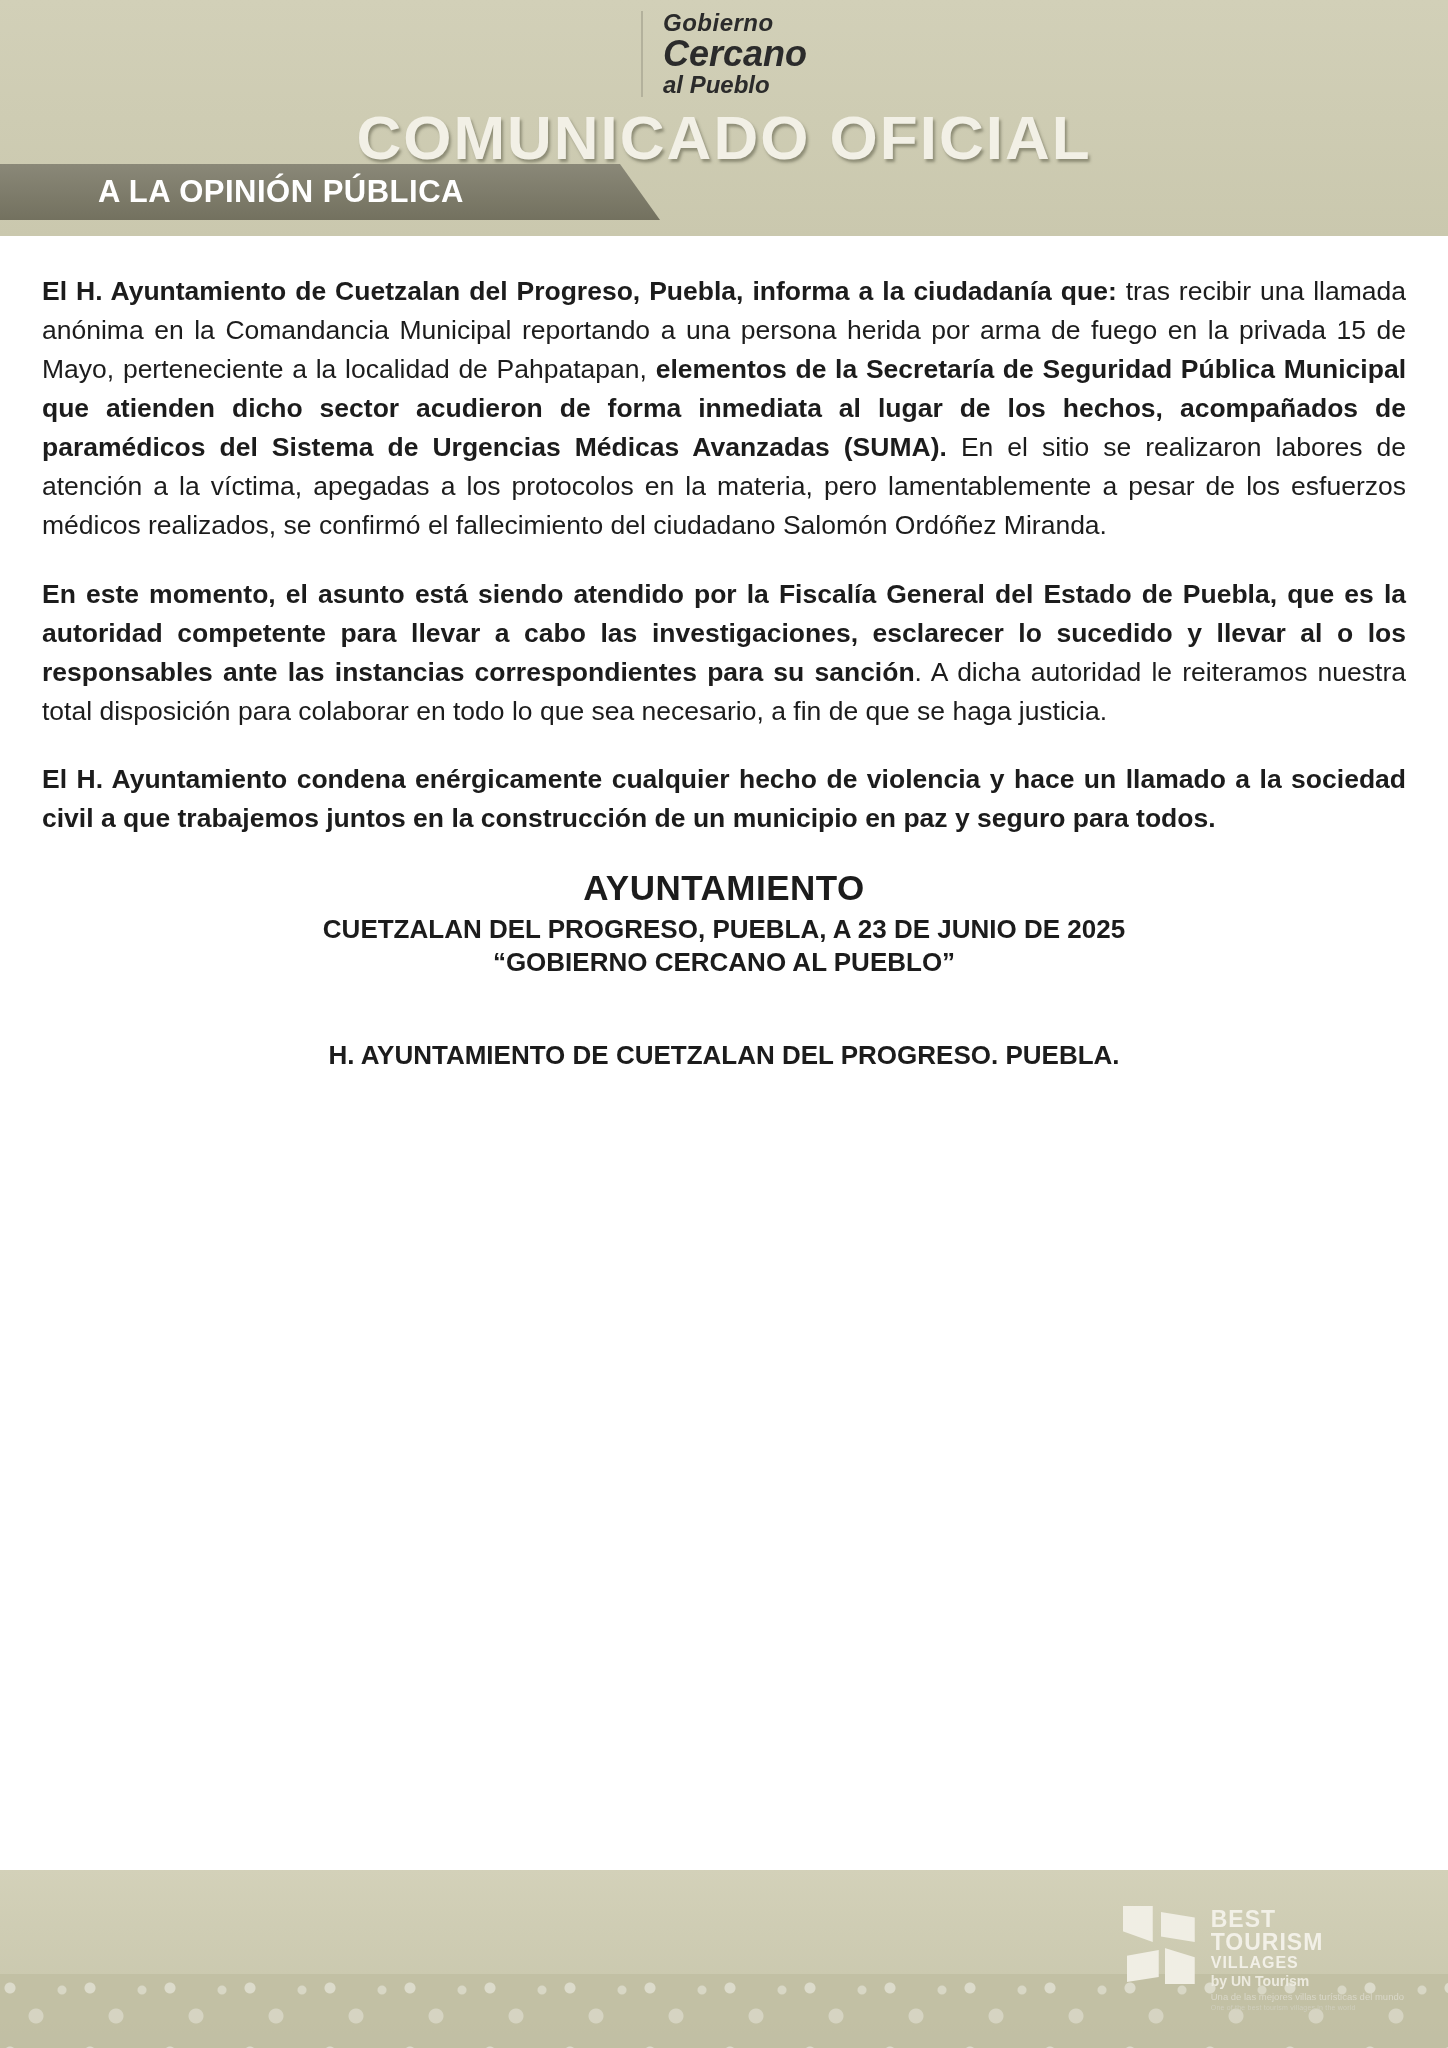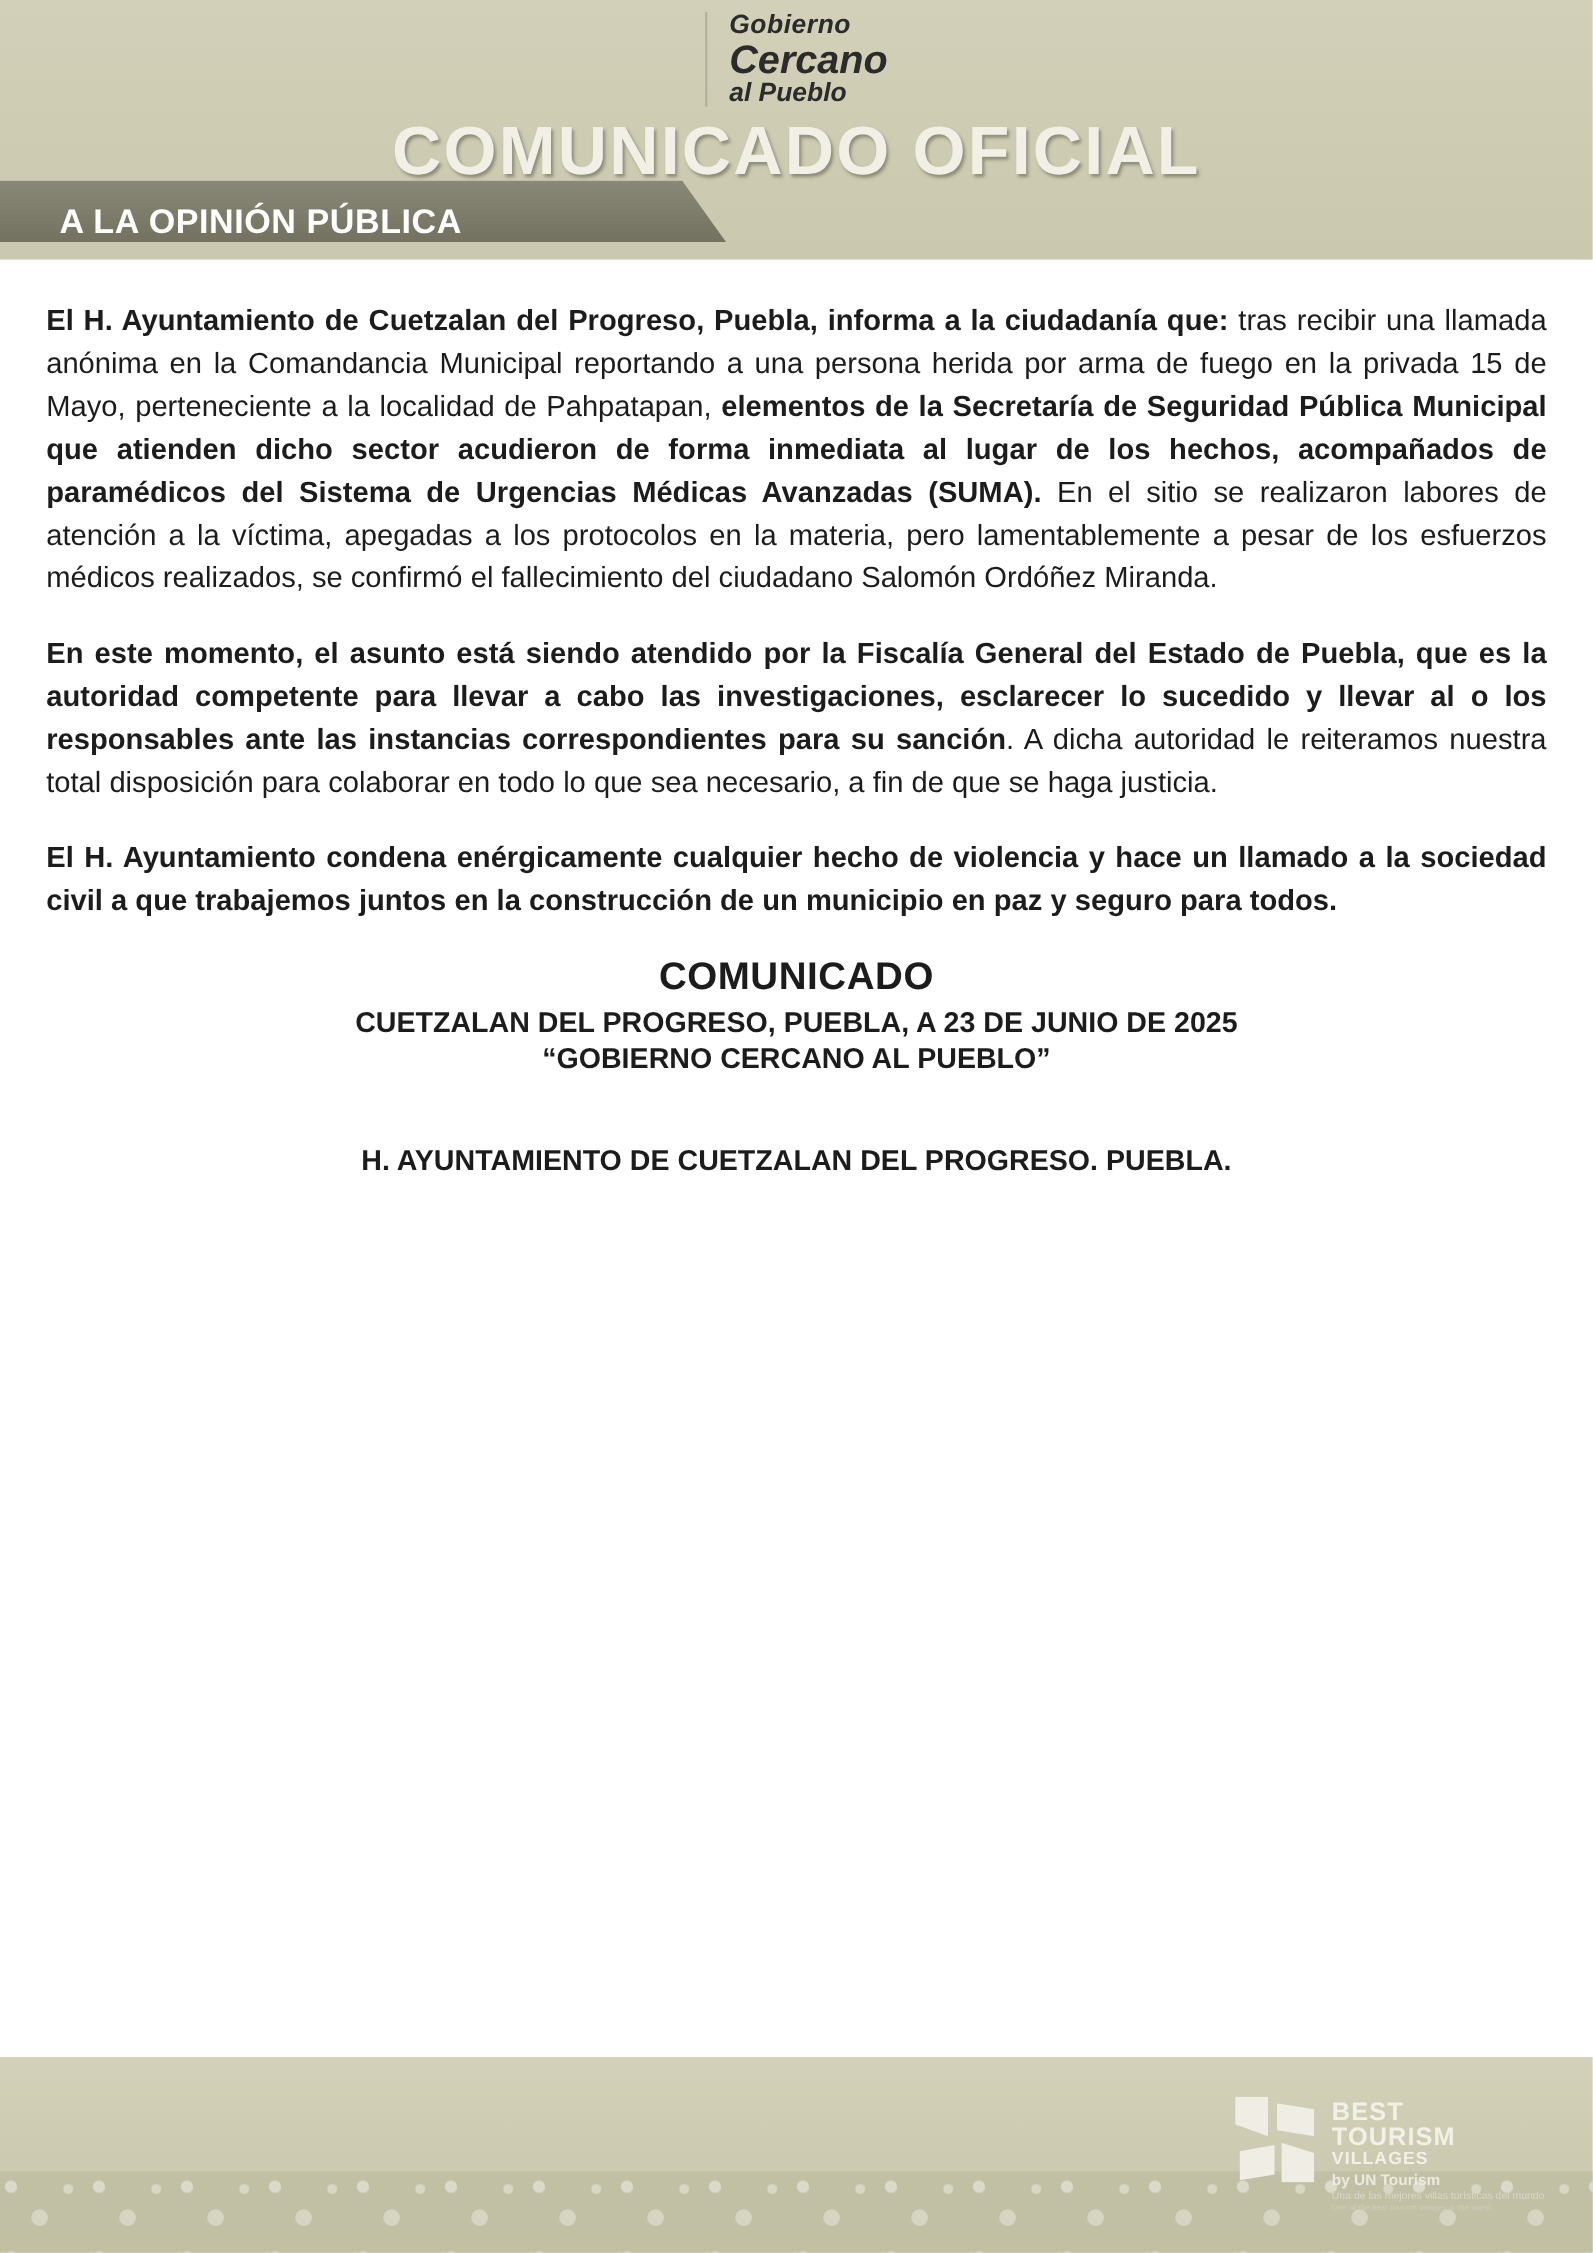--- a/index.html
+++ b/index.html
@@ -128,21 +128,22 @@
     width: 660px;
     height: 56px;
   }
   .banner {
     width: 100%;
     height: 100%;
     background: #7e7c6c;
     background: linear-gradient(180deg, #8a8878 0%, #73715f 100%);
     clip-path: polygon(0 0, 620px 0, 660px 100%, 0 100%);
     display: flex;
-    align-items: flex-end;
+    align-items: center;
+    padding-left: 44px;
   }
   .banner span {
     color: #ffffff;
     font-size: 31px;
     font-weight: 700;
     letter-spacing: 0.5px;
     padding-left: 54px;
   }
 
   
@@ -284,21 +285,21 @@
   <div class="content">
 
     <p class="para"><span class="b">El H. Ayuntamiento de Cuetzalan del Progreso, Puebla, informa a la ciudadanía que:</span><span> tras recibir una llamada anónima en la Comandancia Municipal reportando a una persona herida por arma de fuego en la privada 15 de Mayo, perteneciente a la localidad de Pahpatapan, </span><span class="b">elementos de la Secretaría de Seguridad Pública Municipal que atienden dicho sector acudieron de forma inmediata al lugar de los hechos, acompañados de paramédicos del Sistema de Urgencias Médicas Avanzadas (SUMA).</span><span> En el sitio se realizaron labores de atención a la víctima, apegadas a los protocolos en la materia, pero lamentablemente a pesar de los esfuerzos médicos realizados, se confirmó el fallecimiento del ciudadano Salomón Ordóñez Miranda.</span></p>
 
     <p class="para"><span class="b">En este momento, el asunto está siendo atendido por la Fiscalía General del Estado de Puebla, que es la autoridad competente para llevar a cabo las investigaciones, esclarecer lo sucedido y llevar al o los responsables ante las instancias correspondientes para su sanción</span><span>. A dicha autoridad le reiteramos nuestra total disposición para colaborar en todo lo que sea necesario, a fin de que se haga justicia.</span></p>
 
     <p class="para"><span class="b">El H. Ayuntamiento condena enérgicamente cualquier hecho de violencia y hace un llamado a la sociedad civil a que trabajemos juntos en la construcción de un municipio en paz y seguro para todos.</span></p>
 
 
     <div class="sign">
-      <div class="atentamente">COMUNICADO</div>
+      <div class="atentamente">AYUNTAMIENTO</div>
       <div class="place">CUETZALAN DEL PROGRESO, PUEBLA, A 23 DE JUNIO DE 2025</div>
       <div class="slogan">“GOBIERNO CERCANO AL PUEBLO”</div>
       <div class="entity">H.  AYUNTAMIENTO DE CUETZALAN  DEL PROGRESO. PUEBLA.</div>
     </div>
 
   </div>
 
   <div class="footer">
     <div class="footer-pattern"></div>
 

